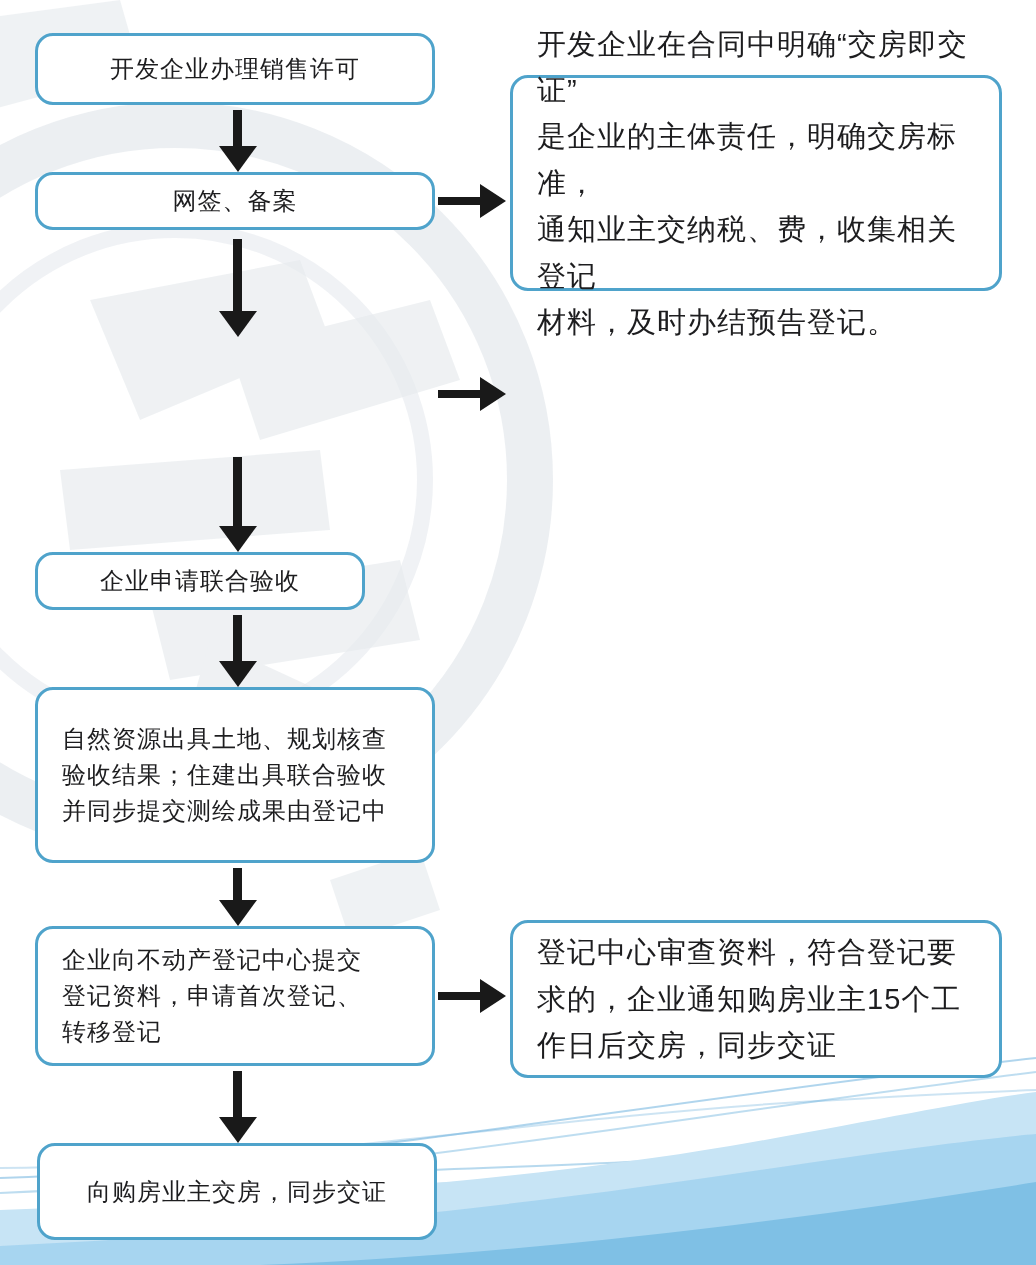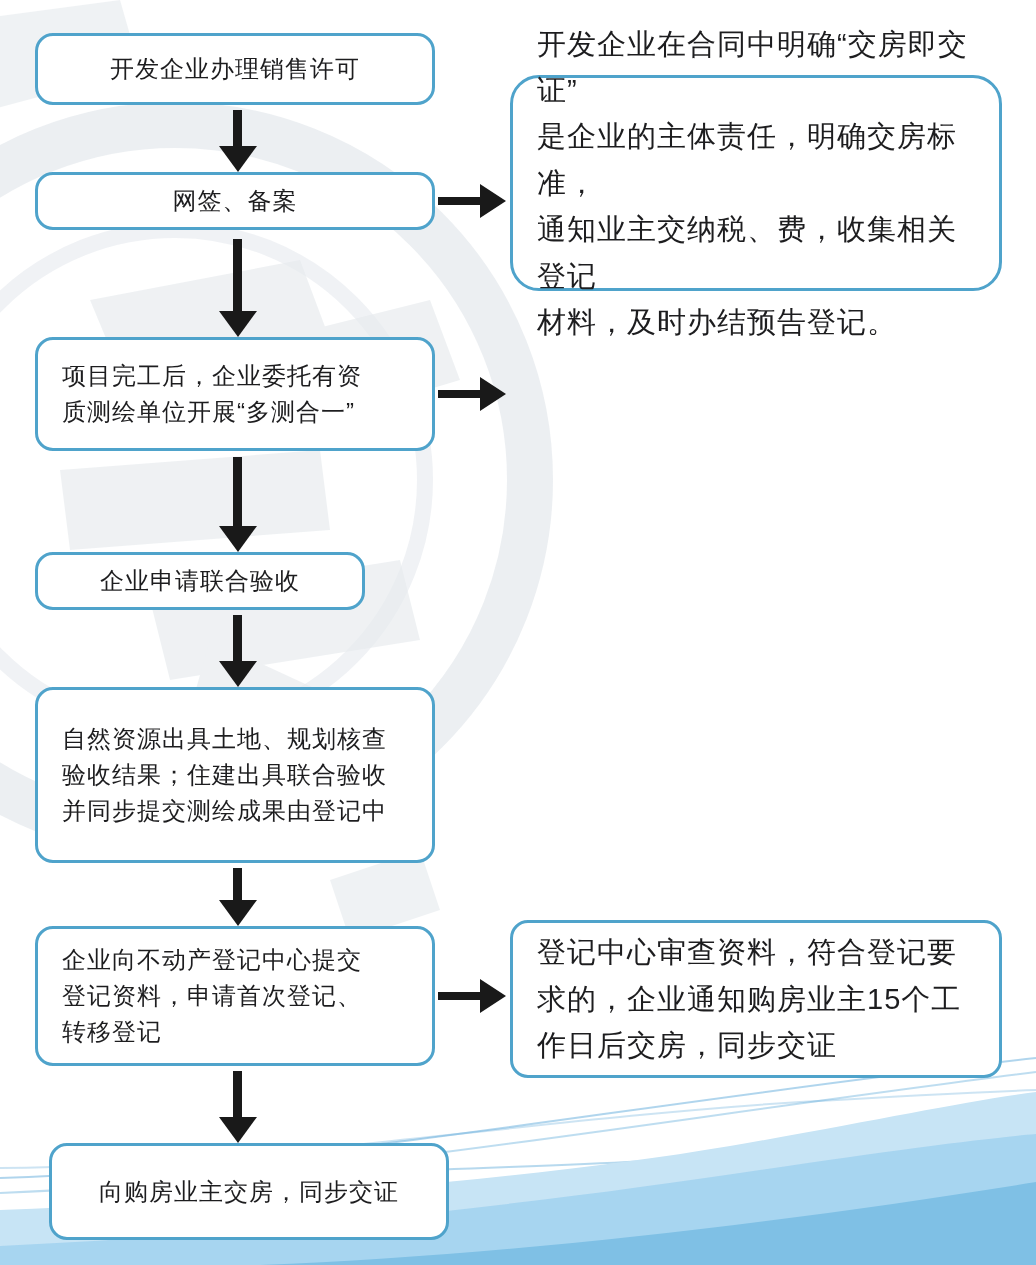--- a/index.html
+++ b/index.html
@@ -23,23 +23,23 @@
   .box.left   { justify-content:flex-start; text-align:left; padding:0 24px; }
   .anno { font-size:29px; line-height:1.6; padding:0 32px; }
 
   
   .s0 { left:35px; top:33px;   width:400px; height:72px; }
   .s1 { left:35px; top:172px;  width:400px; height:58px; }
   .s2 { left:35px; top:337px;  width:400px; height:114px; }
   .s3 { left:35px; top:552px;  width:330px; height:58px; }
   .s4 { left:35px; top:687px;  width:400px; height:176px; }
   .s5 { left:35px; top:926px;  width:400px; height:140px; }
-  .s6 { left:49px; top:1143px; width:400px; height:97px; }
+  .s6 { left:37px; top:1143px; width:400px; height:97px; }
   
-  .a0 { left:510px; top:75px;  width:492px; height:216px;border-radius:29px; }
+  .a0 { left:510px; top:75px;  width:492px; height:216px; }
   .a1 { left:510px; top:318px; width:492px; height:153px; }
   .a2 { left:510px; top:920px; width:492px; height:158px; }
 
   
   .arr-v { position:absolute; z-index:1; width:9px; background:#191919; left:233px; }
   .arr-v::after {
     content:""; position:absolute; top:100%; left:50%; transform:translateX(-50%);
     width:0; height:0; border:19px solid transparent; border-bottom:0;
     border-top:26px solid #191919;
   }
@@ -87,22 +87,20 @@
       <path d="M0,118 C260,116 520,70 800,52 C900,46 980,42 1036,40" opacity="0.35"></path>
       <path d="M0,182 C420,100 700,160 1036,70" opacity="0.35"></path>
     </g>
     <path d="M0,160 C280,150 540,128 730,96 C880,70 960,52 1036,42 L1036,215 L0,215 Z" fill="#c7e4f5"></path>
     <path d="M0,196 C300,182 560,150 760,120 C900,99 990,88 1036,84 L1036,215 L0,215 Z" fill="#a3d3ef" opacity="0.9"></path>
     <path d="M260,215 C520,205 800,170 1036,132 L1036,215 Z" fill="#7fc0e5"></path>
   </svg>
 
   <div class="box center s0">开发企业办理销售许可</div>
   <div class="box center s1">网签、备案</div>
-  <div class="box left s2">项目完工后，企业委托有资
-质测绘单位开展“多测合一”</div>
   <div class="box center s3">企业申请联合验收</div>
   <div class="box left s4">自然资源出具土地、规划核查
 验收结果；住建出具联合验收
 并同步提交测绘成果由登记中</div>
   <div class="box left s5">企业向不动产登记中心提交
 登记资料，申请首次登记、
 转移登记</div>
   <div class="box center s6">向购房业主交房，同步交证</div>
 
   <div class="box left anno a0">开发企业在合同中明确“交房即交证”

